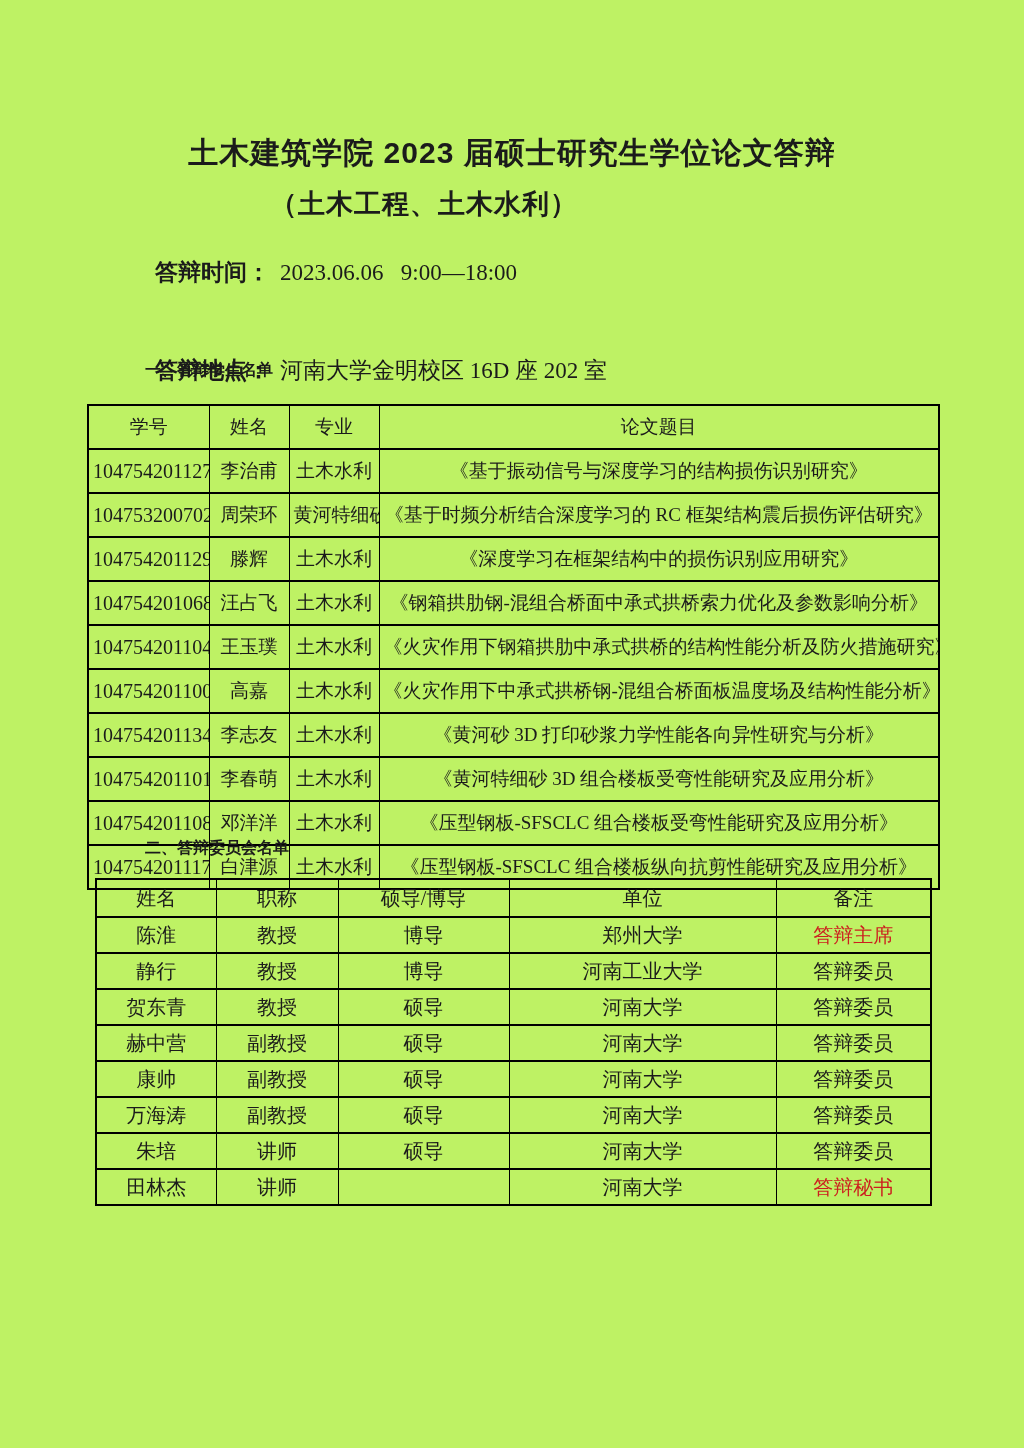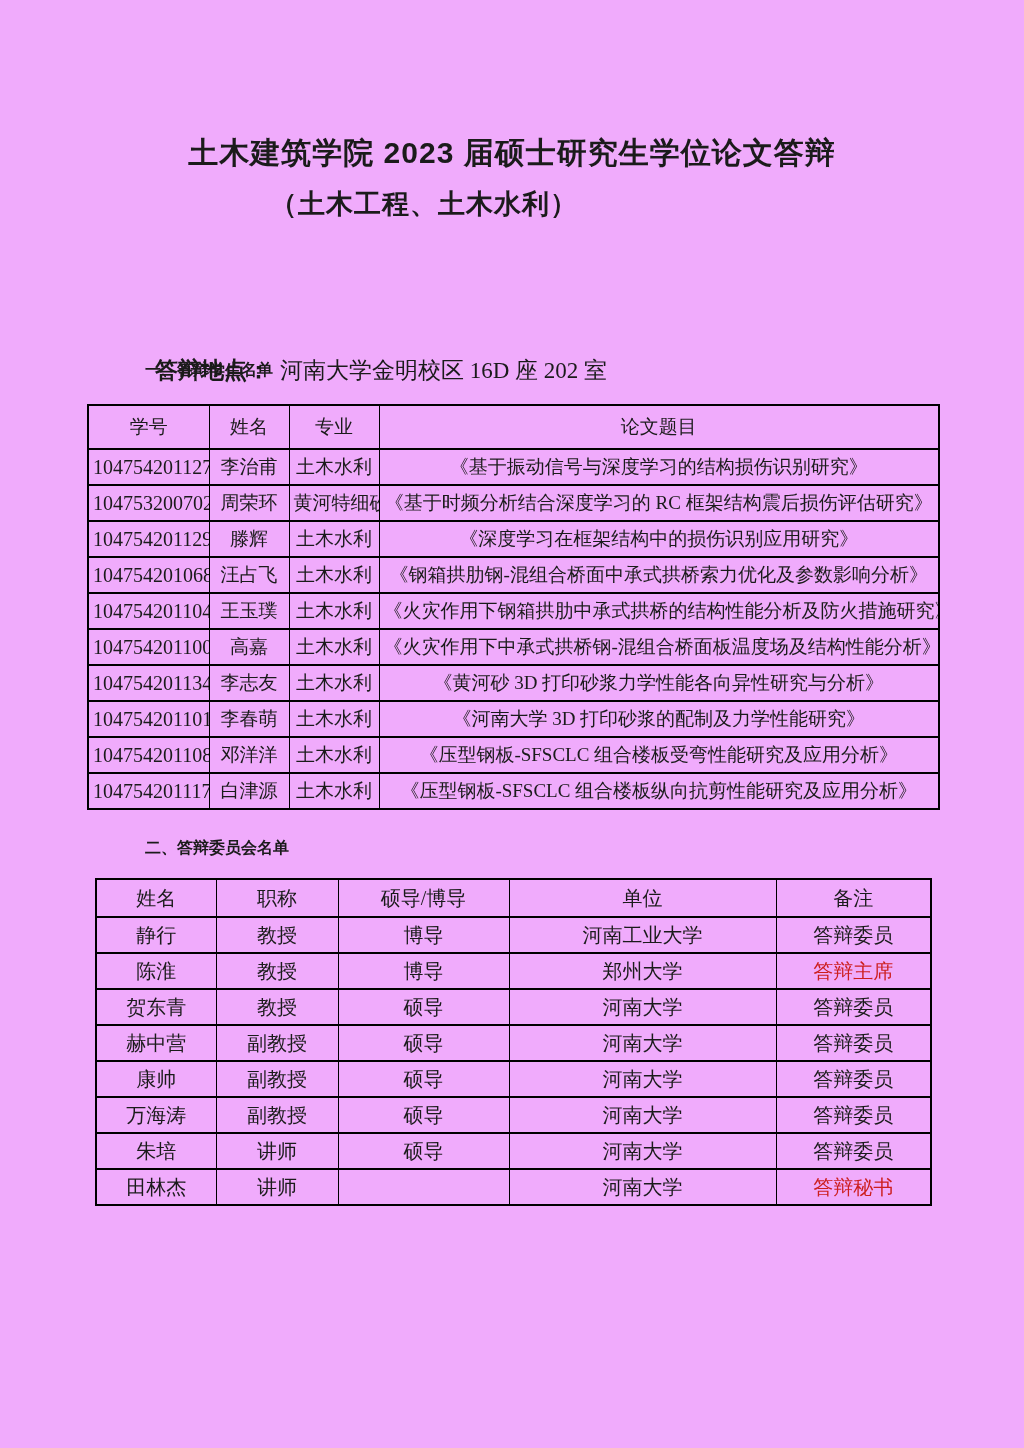--- a/index.html
+++ b/index.html
@@ -4,21 +4,21 @@
 <style>
   html, body {
     margin: 0;
     padding: 0;
     background: #ffffff;
   }
   .page {
     position: relative;
     width: 1024px;
     height: 1448px;
-    background: #f0abfc;
+    background: #bef264;
     color: #1b1b1b;
     font-family: "Liberation Serif", "DejaVu Serif", serif;
     overflow: hidden;
   }
   .doc-title {
     position: absolute;
     top: 133px;
     left: 0;
     width: 1024px;
     text-align: center;
@@ -80,41 +80,42 @@
     font-weight: normal;
     overflow: hidden;
     white-space: nowrap;
   }
   .students-table {
     top: 404px;
     left: 87px;
     width: 851px;
     font-size: 19px;
   }
-  .students-table tr { height: 36px; }
+  .students-table tr { height: 44px; }
   .students-table tr.head-row { height: 44px; }
   .students-table .id-cell { font-size: 20px; }
   .committee-table {
     top: 878px;
     left: 95px;
     width: 835px;
     font-size: 20px;
   }
   .committee-table tr { height: 36px; }
   .committee-table tr.head-row { height: 38px; }
   .note-red { color: #cc1e1e; }
 </style>
 </head>
 <body>
 
 <div class="page">
 
   <div class="doc-title">土木建筑学院 2023 届硕士研究生学位论文答辩</div>
   <div class="doc-subtitle">（土木工程、土木水利）</div>
 
+  <div class="info-line info-time"><span class="label">答辩时间：</span><span class="value">2023.06.06   9:00—18:00</span></div>
 
   <div class="info-line info-location"><span class="label">答辩地点：</span><span class="value">河南大学金明校区 16D 座 202 室</span></div>
 
   <div class="section-heading heading-students">一、答辩学生名单</div>
 
   <table class="students-table">
     <colgroup>
       <col style="width:121px">
         <col style="width:80px">
         <col style="width:90px">
@@ -166,21 +167,21 @@
     <tr>
       <td class="id-cell">104754201134</td>
       <td>李志友</td>
       <td>土木水利</td>
       <td>《黄河砂 3D 打印砂浆力学性能各向异性研究与分析》</td>
     </tr>
     <tr>
       <td class="id-cell">104754201101</td>
       <td>李春萌</td>
       <td>土木水利</td>
-      <td>《河南大学 3D 打印砂浆的配制及力学性能研究》</td>
+      <td>《黄河特细砂 3D 组合楼板受弯性能研究及应用分析》</td>
     </tr>
     <tr>
       <td class="id-cell">104754201108</td>
       <td>邓洋洋</td>
       <td>土木水利</td>
       <td>《压型钢板-SFSCLC 组合楼板受弯性能研究及应用分析》</td>
     </tr>
     <tr>
       <td class="id-cell">104754201117</td>
       <td>白津源</td>
@@ -202,34 +203,34 @@
     </colgroup>
     <tbody>
         <tr class="head-row">
       <th>姓名</th>
       <th>职称</th>
       <th>硕导/博导</th>
       <th>单位</th>
       <th>备注</th>
     </tr>
     <tr>
-      <td>静行</td>
-      <td>教授</td>
-      <td>博导</td>
-      <td>河南工业大学</td>
-      <td>答辩委员</td>
-    </tr>
-    <tr>
       <td>陈淮</td>
       <td>教授</td>
       <td>博导</td>
       <td>郑州大学</td>
       <td class="note-red">答辩主席</td>
     </tr>
     <tr>
+      <td>静行</td>
+      <td>教授</td>
+      <td>博导</td>
+      <td>河南工业大学</td>
+      <td>答辩委员</td>
+    </tr>
+    <tr>
       <td>贺东青</td>
       <td>教授</td>
       <td>硕导</td>
       <td>河南大学</td>
       <td>答辩委员</td>
     </tr>
     <tr>
       <td>赫中营</td>
       <td>副教授</td>
       <td>硕导</td>

